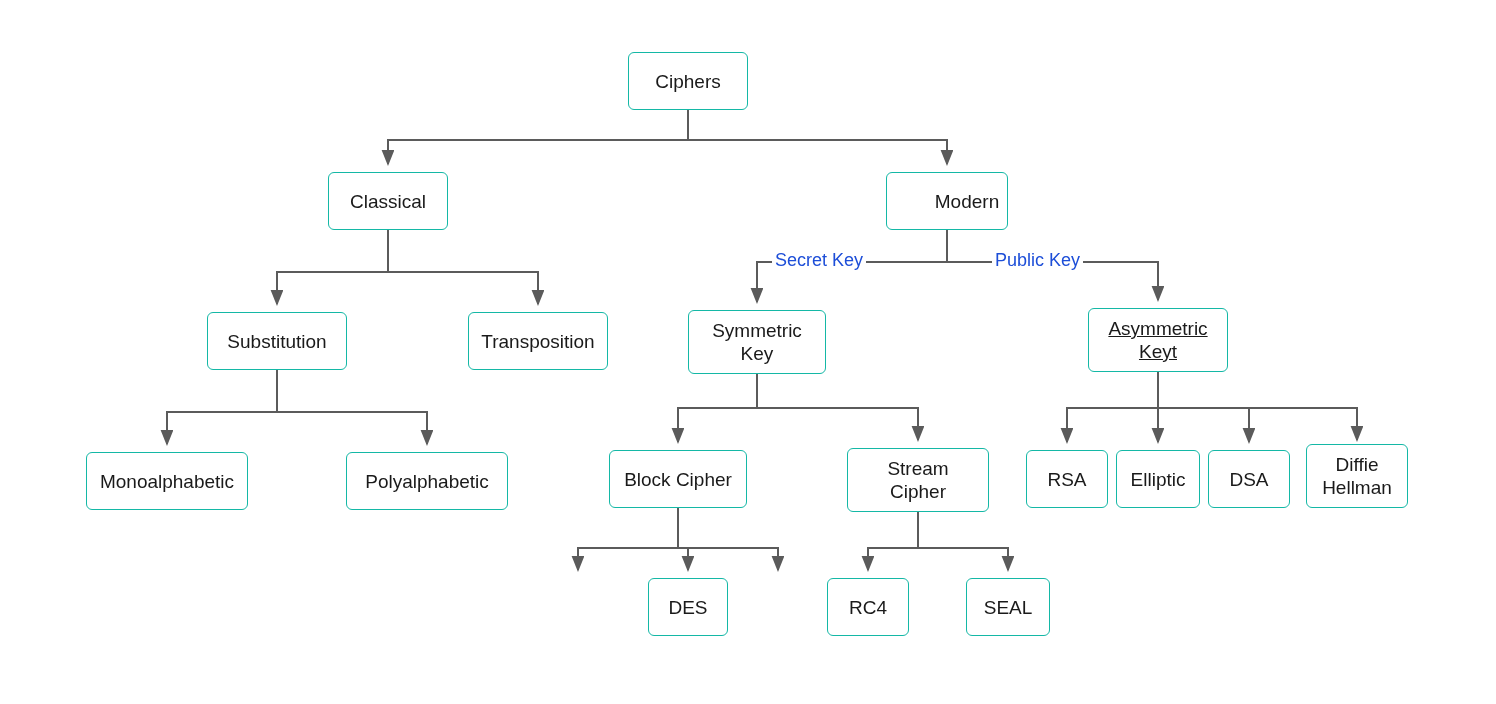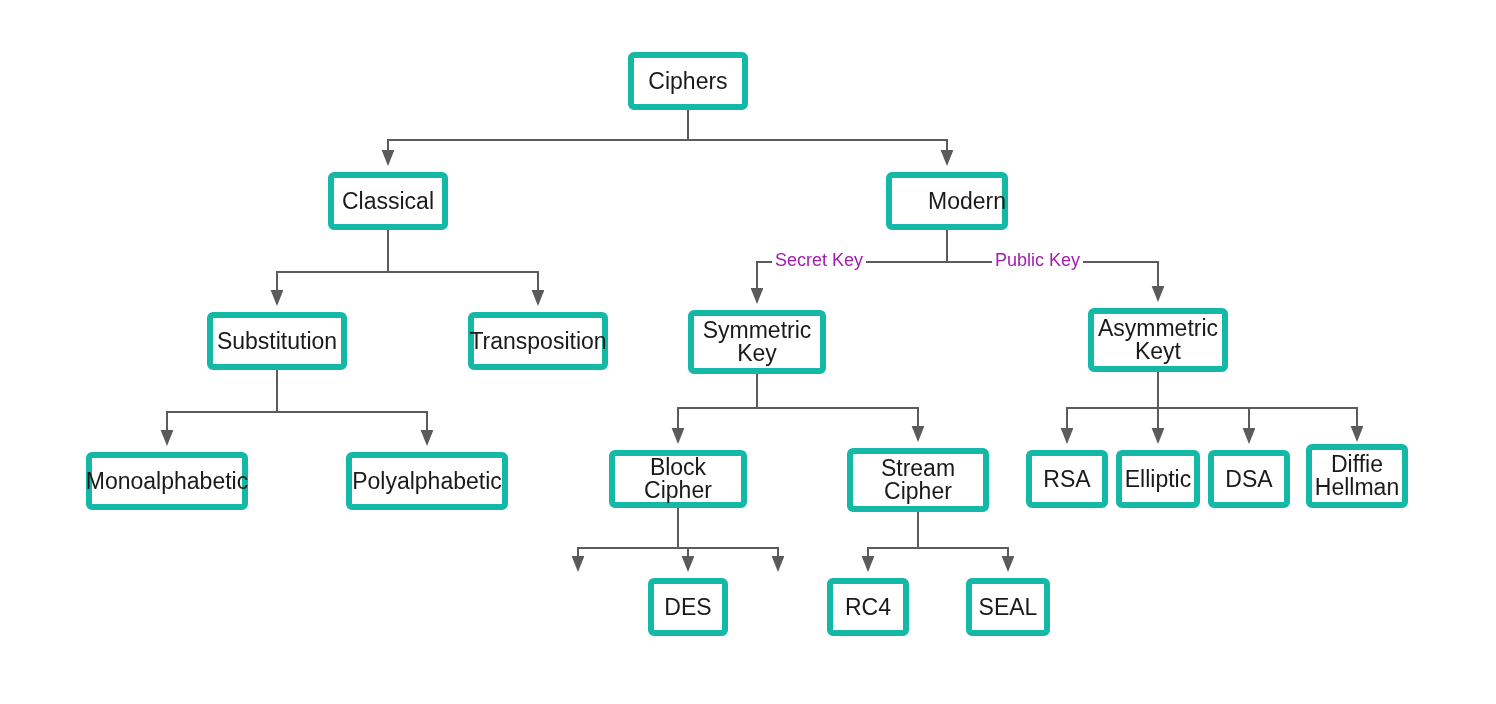--- a/index.html
+++ b/index.html
@@ -19,36 +19,36 @@
     position: absolute;
     left: 0;
     top: 0;
     width: 1496px;
     height: 704px;
     pointer-events: none;
   }
   .node {
     position: absolute;
     box-sizing: border-box;
-    border: 6px solid #14b8a6;
+    border: 1px solid #14b8a6;
     border-radius: 6px;
     background: #ffffff;
     color: #1a1a1a;
     display: flex;
     align-items: center;
     justify-content: center;
     text-align: center;
-    font-size: 23px;
+    font-size: 19px;
     line-height: 23px;
     white-space: pre-line;
   }
   .edge-label {
     position: absolute;
     font-size: 18px;
-    color: #a21caf;
+    color: #1d4ed8;
     background: #ffffff;
     padding: 0 3px;
     white-space: nowrap;
   }
 </style>
 </head>
 <body>
 
 <div id="canvas">
 
@@ -95,21 +95,21 @@
 
   <div class="node" style="left:886px; top:172px; width:122px; height:58px;padding-left:40px;">Modern</div>
 
   <div class="node" style="left:207px; top:312px; width:140px; height:58px;">Substitution</div>
 
   <div class="node" style="left:468px; top:312px; width:140px; height:58px;">Transposition</div>
 
   <div class="node" style="left:688px; top:310px; width:138px; height:64px;">Symmetric
 Key</div>
 
-  <div class="node" style="left:1088px; top:308px; width:140px; height:64px;">Asymmetric
+  <div class="node" style="left:1088px; top:308px; width:140px; height:64px;text-decoration:underline;">Asymmetric
 Keyt</div>
 
   <div class="node" style="left:86px; top:452px; width:162px; height:58px;">Monoalphabetic</div>
 
   <div class="node" style="left:346px; top:452px; width:162px; height:58px;">Polyalphabetic</div>
 
   <div class="node" style="left:609px; top:450px; width:138px; height:58px;">Block Cipher</div>
 
   <div class="node" style="left:847px; top:448px; width:142px; height:64px;">Stream
 Cipher</div>

